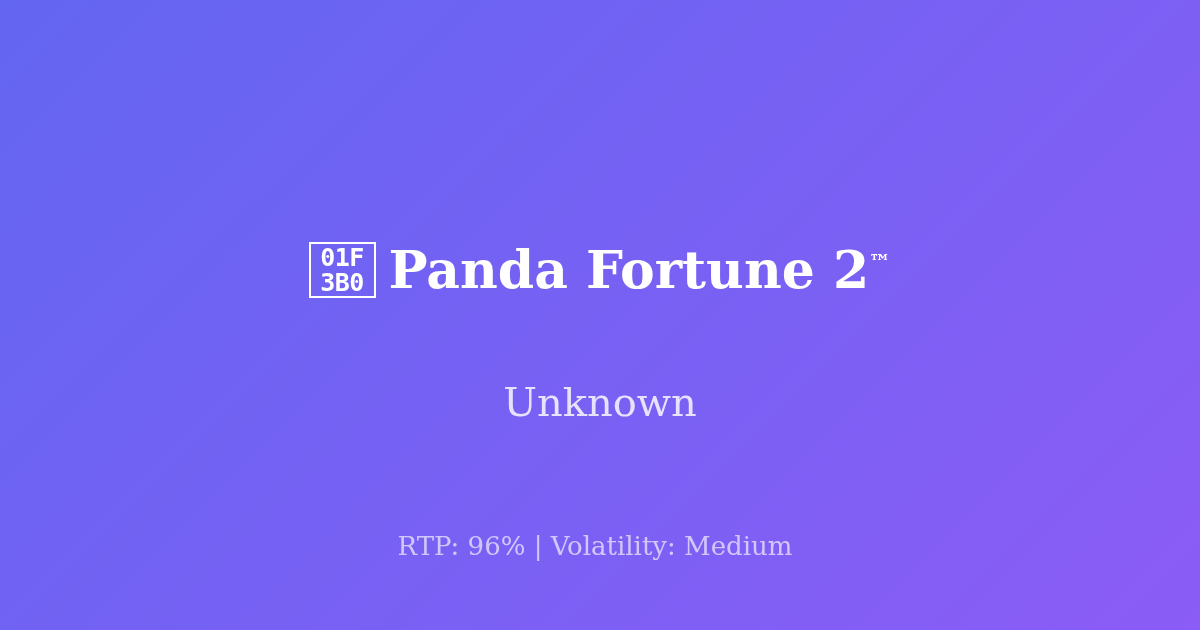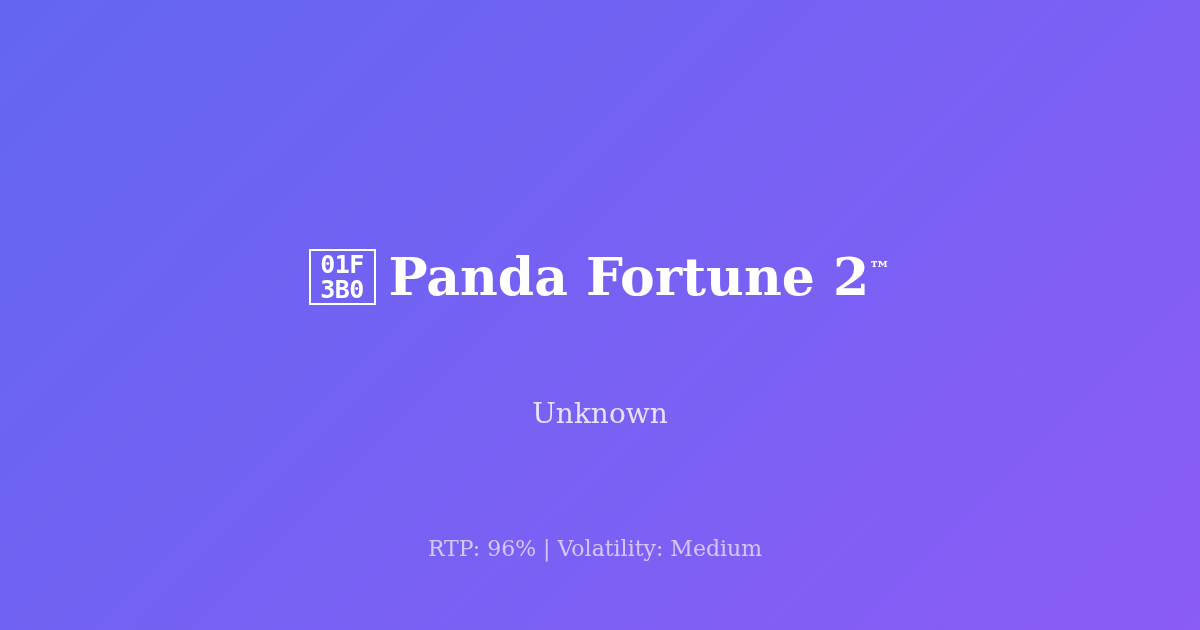--- a/index.html
+++ b/index.html
@@ -27,21 +27,21 @@
     overflow: hidden;
   }
 
   
   .title-row {
     display: flex;
     align-items: center;
     justify-content: center;
     gap: 13px;
     width: 100%;
-    margin: 16px;
+    margin: 4px;
     padding: 0 40px;
     box-sizing: border-box;
   }
 
   
   .tofu {
     display: inline-flex;
     flex-direction: column;
     align-items: center;
     justify-content: center;
@@ -77,36 +77,36 @@
     vertical-align: super;
     line-height: 1;
     letter-spacing: 0.5px;
   }
 
   
   .subtitle {
     margin-top: 42px;
     font-family: "DejaVu Serif", serif;
     font-weight: normal;
-    font-size: 28px;
+    font-size: 40px;
     line-height: 1.2;
     color: rgba(255, 255, 255, 0.82);
     text-align: center;
   }
 
   
   .footer-meta {
     position: absolute;
     left: 0;
     right: 10px;
     bottom: 66px;
     text-align: center;
     font-family: "DejaVu Serif", serif;
     font-weight: normal;
-    font-size: 22px;
+    font-size: 26px;
     line-height: 1.3;
     color: rgba(255, 255, 255, 0.65);
   }
 </style>
 </head>
 <body>
 
 <div class="og-card">
 
   <div class="title-row">

